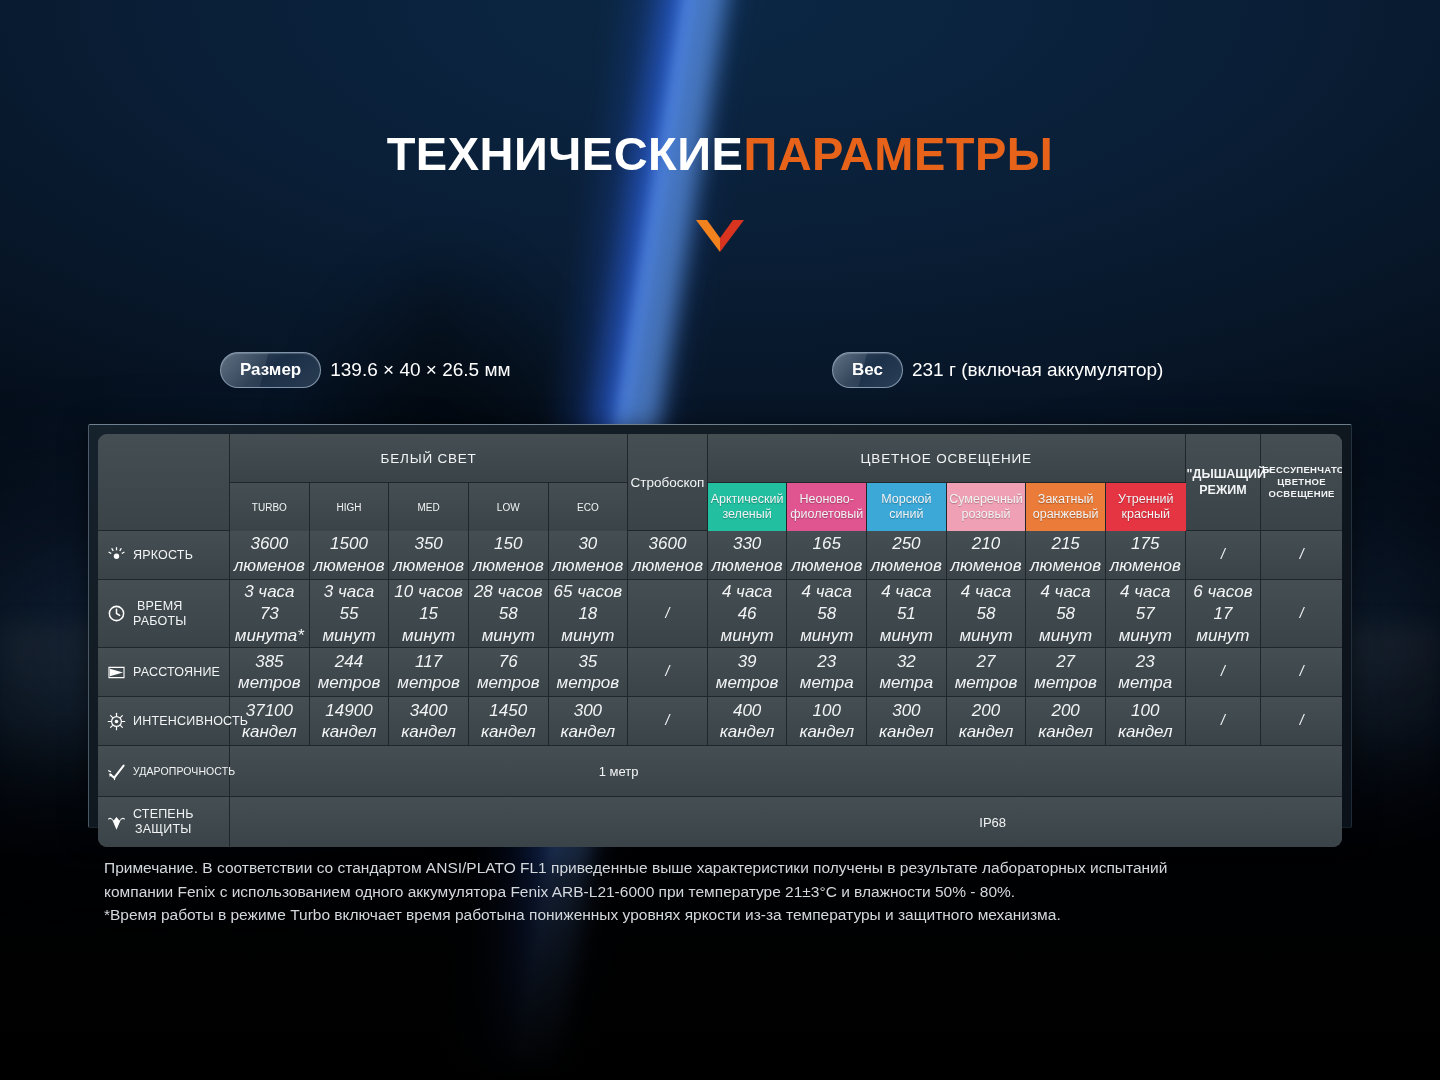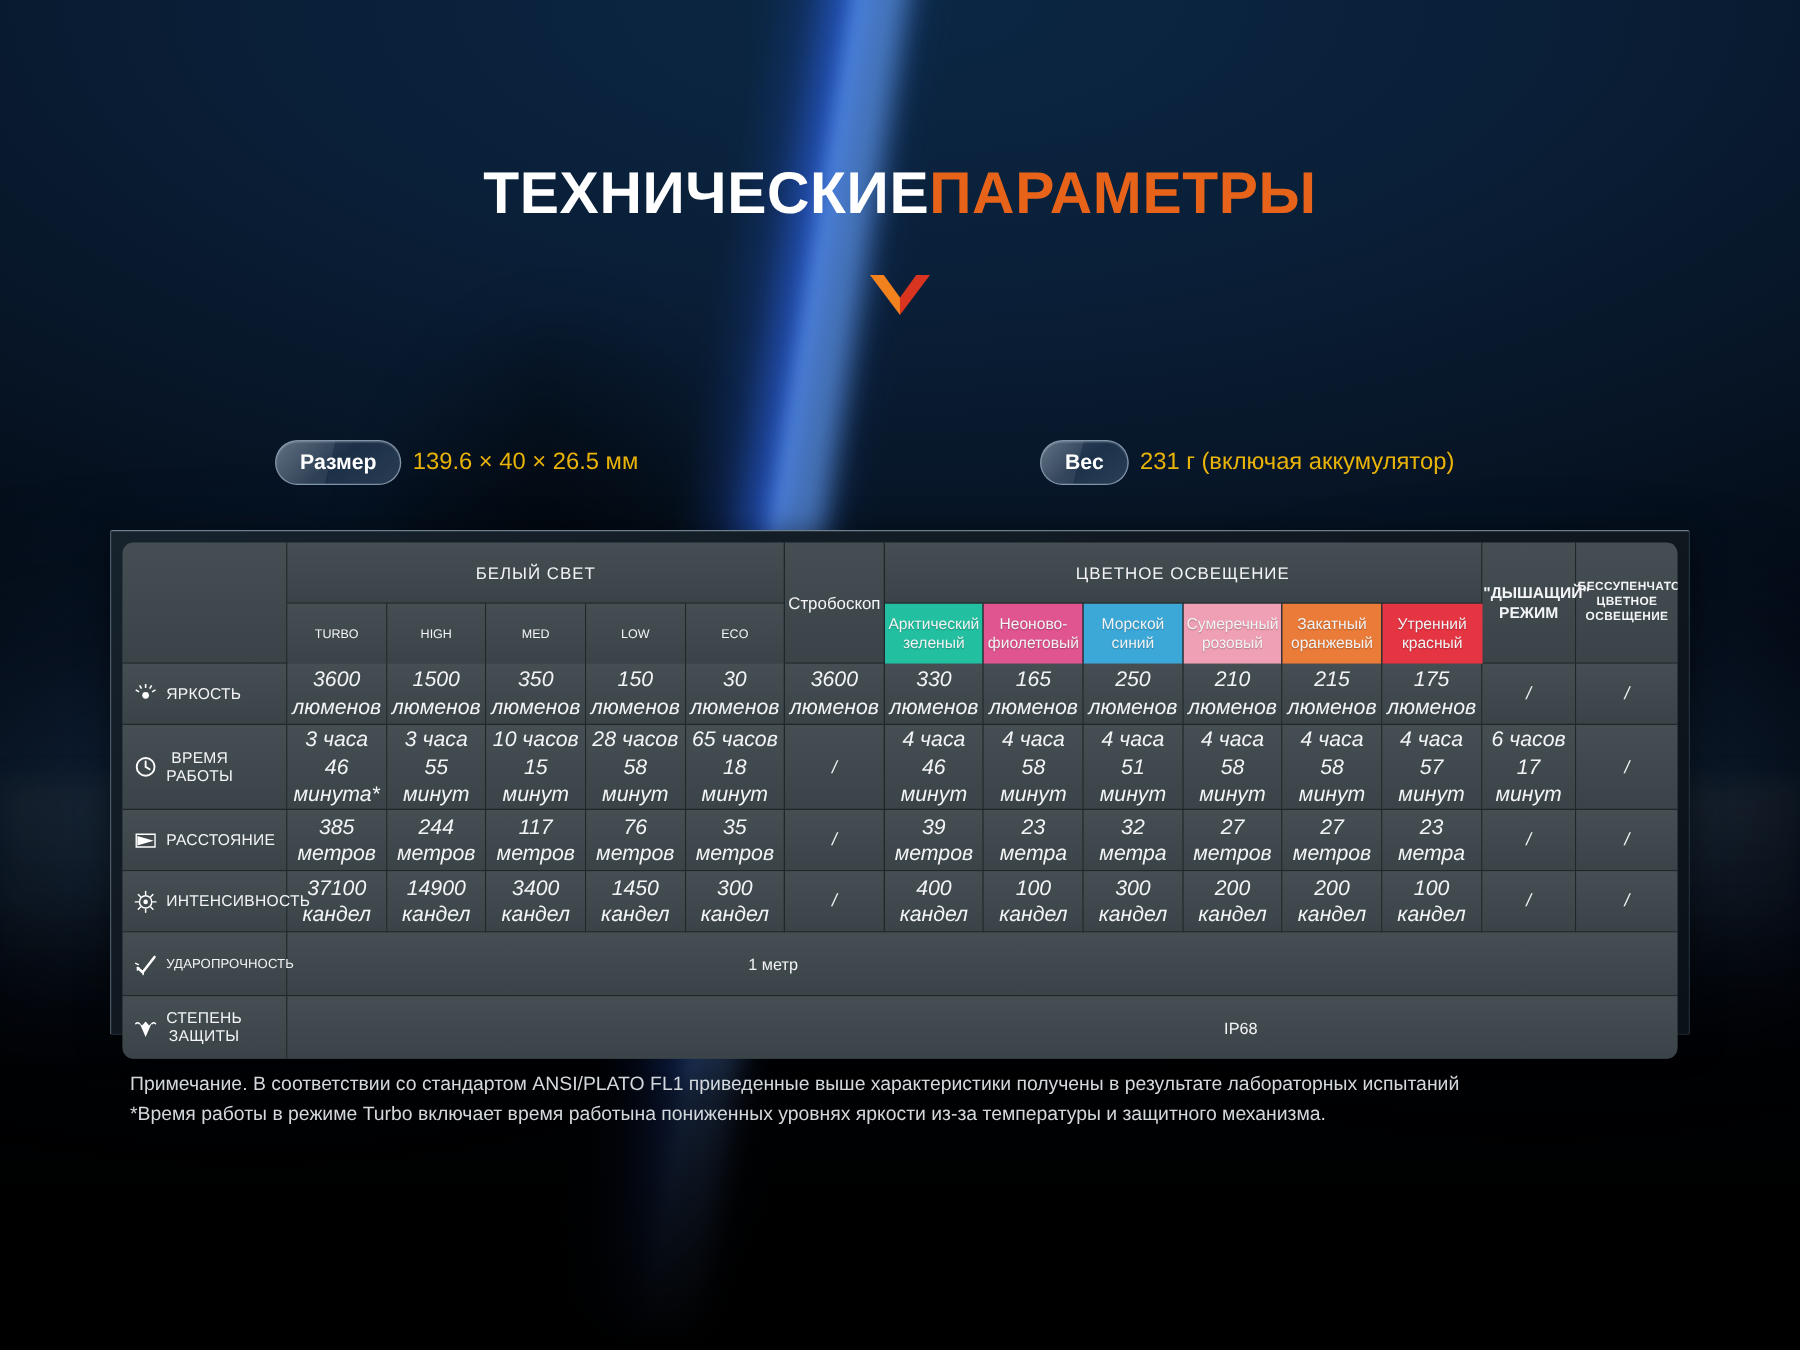--- a/index.html
+++ b/index.html
@@ -89,21 +89,21 @@
     background:linear-gradient(145deg, rgba(120,150,180,.42) 0%, rgba(70,100,135,.34) 48%, rgba(95,125,158,.40) 100%);
     color:#fff;font-size:17px;font-weight:bold;
     padding:8px 19px 9px;line-height:1;
     box-shadow:inset 0 1px 1px rgba(255,255,255,.22);
   }
   .pill::after{
     content:"";position:absolute;left:-20%;top:-60%;width:62%;height:220%;
     background:linear-gradient(100deg, rgba(255,255,255,.26), rgba(255,255,255,.05));
     transform:rotate(14deg);pointer-events:none;
   }
-  .spec-val{font-size:19px;color:#eab308;margin-left:9px;white-space:nowrap;}
+  .spec-val{font-size:19px;color:#ffffff;margin-left:9px;white-space:nowrap;}
 
   
   .panel{
     position:absolute;left:88px;top:424px;width:1264px;height:404px;
     border-radius:2px;
     background:linear-gradient(160deg, #16222c 0%, #101820 45%, #0b1118 100%);
     border-top:1px solid rgba(190,215,235,.55);
     border-left:1px solid rgba(170,195,220,.40);
     border-right:1px solid rgba(60,80,100,.35);
     border-bottom:1px solid rgba(40,55,70,.30);
@@ -342,21 +342,21 @@
                   <circle cx="12" cy="12" r="9" fill="none" stroke="#fff" stroke-width="1.9"></circle>
                   <path d="M12 6.5V12l4 2.4" stroke="#fff" stroke-width="1.9" fill="none" stroke-linecap="round"></path>
                 </svg>
               </span>
               <span class="lbl">ВРЕМЯ
 РАБОТЫ</span>
             </div>
           </td>
           <td class="cell ">
             <span class="n">3 часа</span>
-            <span class="u">46 минута*</span>
+            <span class="u">73 минута*</span>
           </td>
           <td class="cell ">
             <span class="n">3 часа</span>
             <span class="u">55 минут</span>
           </td>
           <td class="cell ">
             <span class="n">10 часов</span>
             <span class="u">15 минут</span>
           </td>
           <td class="cell ">
@@ -561,14 +561,15 @@
           <td class="wide" colspan="14" style="text-align: left;">
             <div style="width: 775px; text-align: right;">IP68</div>
           </td>
         </tr>
       </tbody>
   </table>
 </div>
 
 <div class="note">
   <div>Примечание. В соответствии со стандартом ANSI/PLATO FL1 приведенные выше характеристики получены в результате лабораторных испытаний</div>
+  <div>компании Fenix с использованием одного аккумулятора Fenix ARB-L21-6000 при температуре 21±3°C и влажности 50% - 80%.</div>
   <div>*Время работы в режиме Turbo включает время работына пониженных уровнях яркости  из-за температуры и защитного механизма.</div>
 </div>
 
 </body></html>

